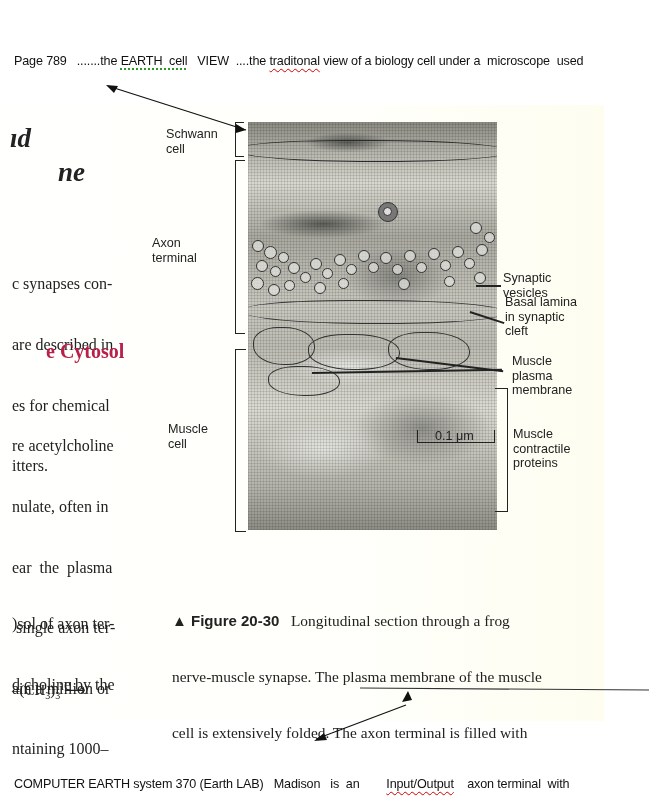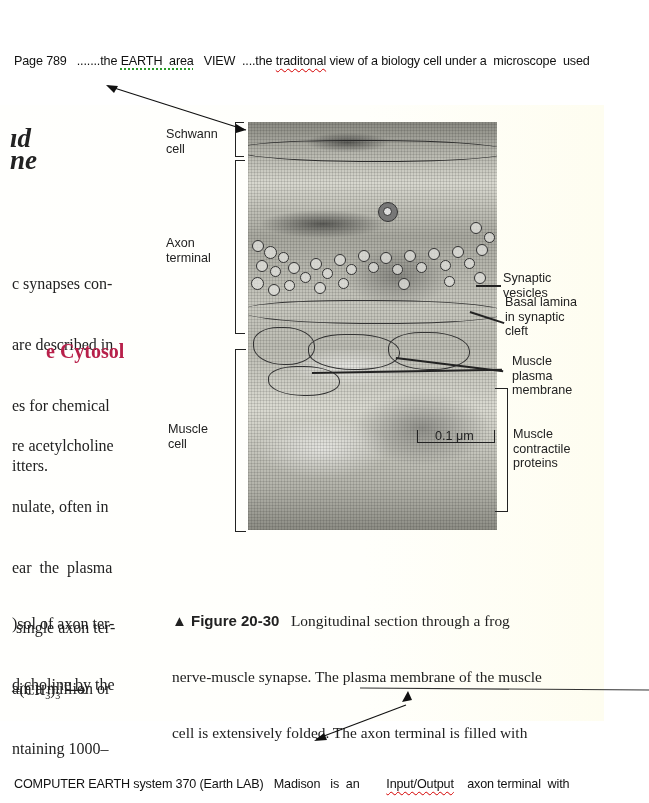--- a/index.html
+++ b/index.html
@@ -77,30 +77,30 @@
     position: absolute; left: 172px; top: 470px; width: 420px;
     font-family: "Liberation Serif", serif; font-size: 15.4px; line-height: 18.6px;
     color: #222; white-space: pre;
   }
   .caption .fig { font-family: "Liberation Sans", sans-serif; font-weight: bold; font-size: 15px; }
 </style>
 </head>
 <body>
 
 <div class="note note-top">
-  <span class="line"><span>Page 789   .......the </span><span class="sq-green">EARTH  area</span><span>   VIEW  ....the </span><span class="sq-red">traditonal</span><span> view of a biology cell under a  microscope  used</span></span>
+  <span class="line"><span>Page 789   .......the </span><span class="sq-green">EARTH  cell</span><span>   VIEW  ....the </span><span class="sq-red">traditonal</span><span> view of a biology cell under a  microscope  used</span></span>
   <span class="line"><span>in a  </span><span class="sq-red">traditonal</span><span> modern LAB.          Thus   we </span><span class="sq-green">have  a</span><span>  surface area MAP of a cell ......and this</span></span>
   <span class="line"><span>model/example can be used by NATURE  ....,in its VIEW of EARTH LAB cell = city of MAD ...Madison.</span></span>
   <span class="line"><span class="sq-green">symbolic</span><span>  surface area of Madison  VIEW</span></span>
 </div>
 
 <div class="scan">
 
   <div class="book-heading" style="top:18px;">ıd</div>
-  <div class="book-heading" style="top:40px;">ne</div>
+  <div class="book-heading" style="top:52px;margin-left:48px;">ne</div>
 
   <div class="book-text" style="top:129px;">
     <div>c synapses con-</div>
     <div>are described in</div>
     <div>es for chemical</div>
     <div>itters.</div>
   </div>
 
   <div class="section-head">e Cytosol</div>
 
@@ -119,21 +119,21 @@
     <div>)sol of axon ter-</div>
     <div>d choline by the</div>
   </div>
 
   <div class="formula"><span>–(CH</span><sub>3</sub><span>)</span><sub>3</sub><span> ⟶</span></div>
 
   <div class="label" style="left:166px; top:22px;">Schwann
 cell</div>
   <div class="bracket left" style="left:235px; top:17px; width:8px; height:33px;"></div>
 
-  <div class="label" style="left:166px; top:131px;">Axon
+  <div class="label" style="left:152px; top:131px;">Axon
 terminal</div>
   <div class="bracket left" style="left:235px; top:55px; width:9px; height:172px;"></div>
 
   <div class="label" style="left:168px; top:317px;">Muscle
 cell</div>
   <div class="bracket left" style="left:235px; top:244px; width:10px; height:181px;"></div>
 
   <div class="micrograph">
     <div class="membrane" style="left:-10px; top:18px; width:270px; height:20px; border-color:#2a2a2a; border-left:none; border-right:none;"></div>
     <div class="vesicle" style="left:130px; top:80px; width:18px; height:18px; background:#777;"></div>

